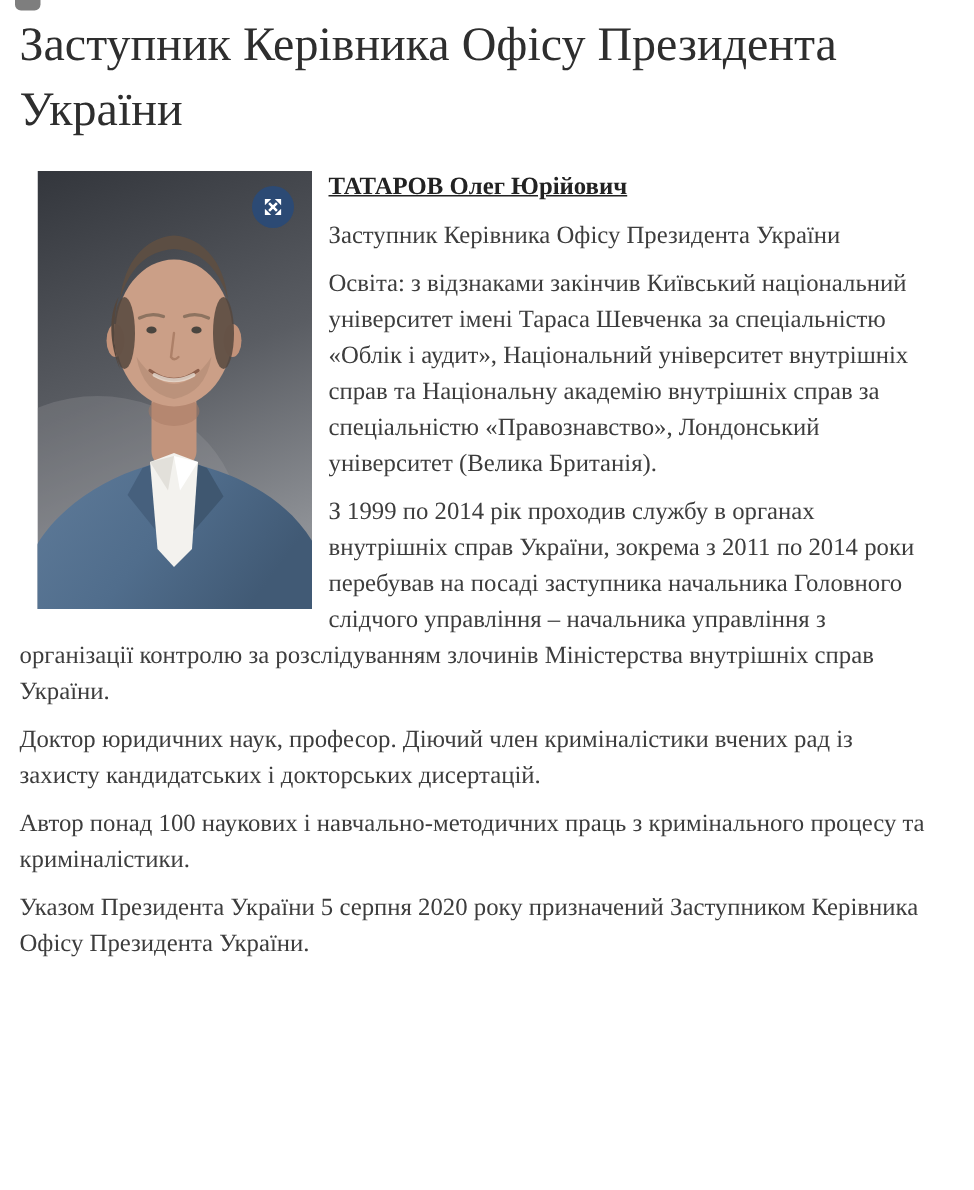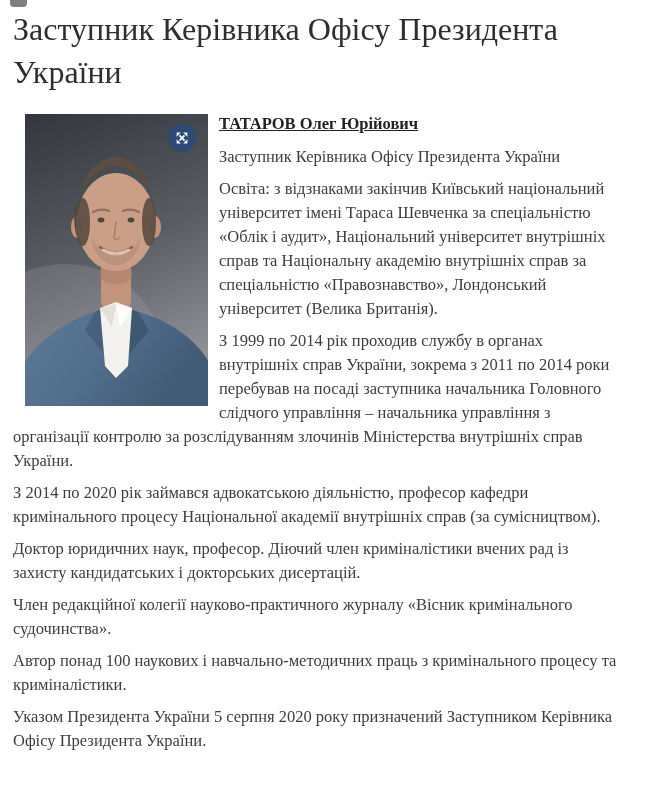--- a/index.html
+++ b/index.html
@@ -150,19 +150,17 @@
           <path d="M1.6,12.4 v-4.2 l4.2,4.2 Z" fill="#ffffff"></path>
           <path d="M12.4,12.4 h-4.2 l4.2,-4.2 Z" fill="#ffffff"></path>
         </svg>
       </button>
     </figure>
 
     <p class="name"><a>ТАТАРОВ Олег Юрійович</a></p>
     <p>Заступник Керівника Офісу Президента України</p>
     <p>Освіта: з відзнаками закінчив Київський національний університет імені Тараса Шевченка за спеціальністю «Облік і аудит», Національний університет внутрішніх справ та Національну академію внутрішніх справ за спеціальністю «Правознавство», Лондонський університет (Велика Британія).</p>
     <p>З 1999 по 2014 рік проходив службу в органах внутрішніх справ України, зокрема з 2011 по 2014 роки перебував на посаді заступника начальника Головного слідчого управління – начальника управління з організації контролю за розслідуванням злочинів Міністерства внутрішніх справ України.</p>
-    <p>З 2014 по 2020 рік займався адвокатською діяльністю, професор кафедри кримінального процесу Національної академії внутрішніх справ (за сумісництвом).</p>
     <p>Доктор юридичних наук, професор. Діючий член криміналістики вчених рад із захисту кандидатських і докторських дисертацій.</p>
-    <p>Член редакційної колегії науково-практичного журналу «Вісник кримінального судочинства».</p>
     <p>Автор понад 100 наукових і навчально-методичних праць з кримінального процесу та криміналістики.</p>
     <p>Указом Президента України 5 серпня 2020 року призначений Заступником Керівника Офісу Президента України.</p>
   </article>
 </main>
 
 </body></html>

